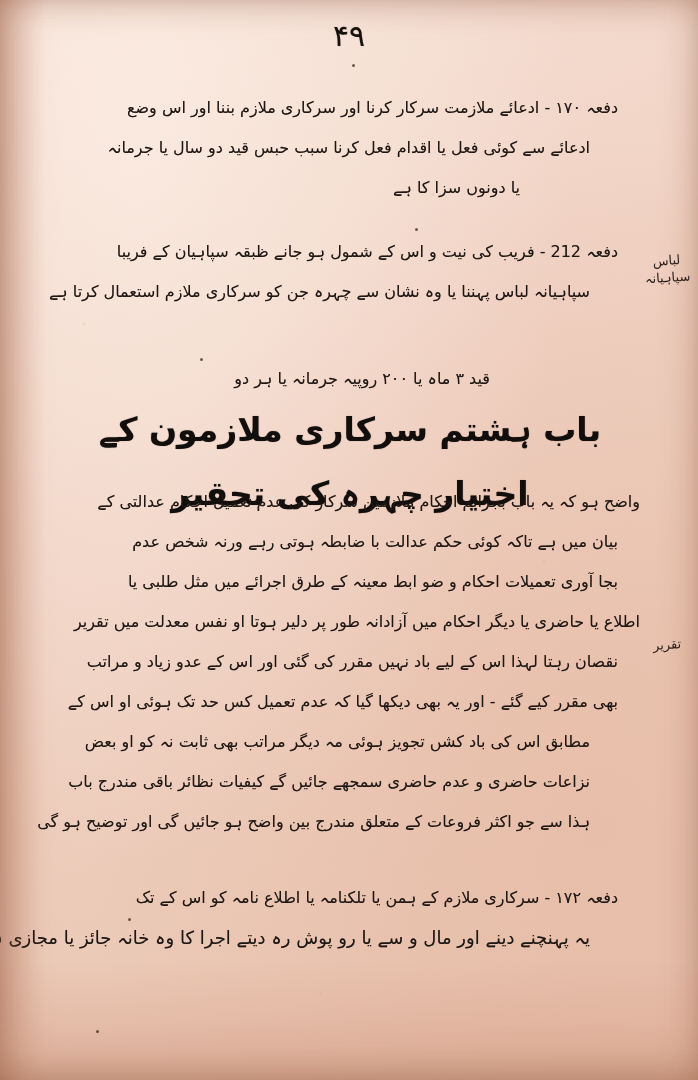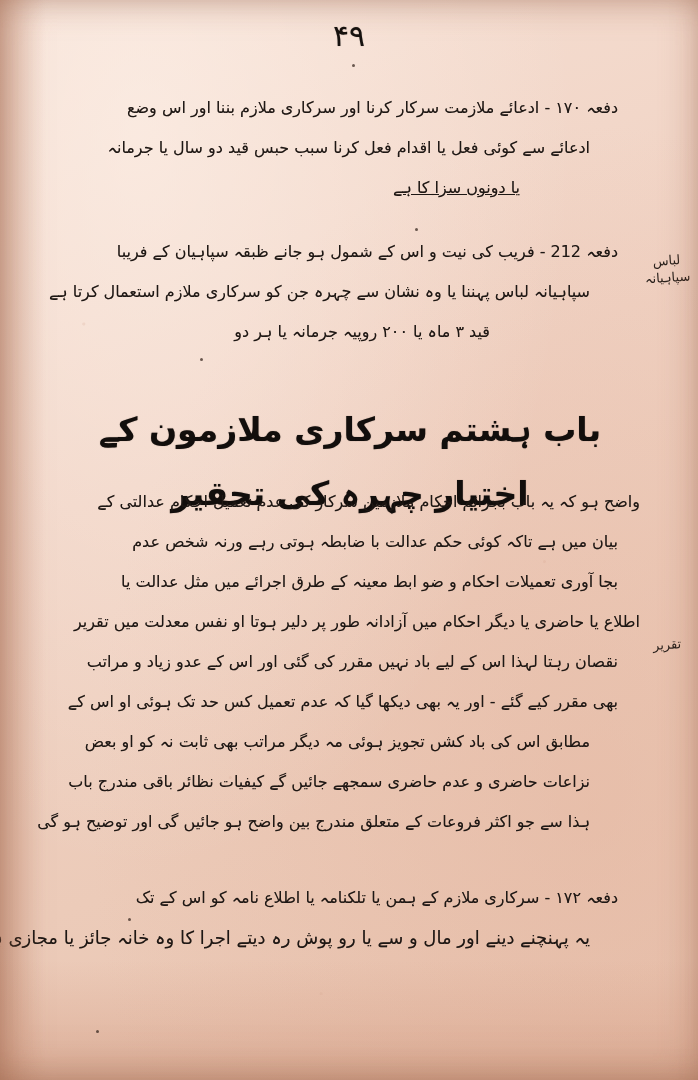--- a/index.html
+++ b/index.html
@@ -92,22 +92,22 @@
   .line {
     display: block;
     font-size: 16px;
     line-height: 40px;
     color: #1d1714;
     white-space: nowrap;
     text-shadow: 0 0 0.6px rgba(40,20,10,0.35);
   }
   .line.ind-1 { padding-right: 22px; }
   .line.ind-2 { padding-right: 50px; }
-  .line.ind-4 { padding-right: 120px; text-decoration: underline; }
-  .line.ind-5 { padding-right: 150px; }
+  .line.ind-4 { padding-right: 120px; }
+  .line.ind-5 { padding-right: 150px; margin-top: 47px; }
   .line.small { font-size: 18px; }
 
   .heading {
     display: block;
     text-align: center;
     font-size: 33px;
     line-height: 64px;
     font-weight: bold;
     color: #120e0c;
     letter-spacing: 1px;
@@ -158,21 +158,21 @@
       <span class="line ind-5">قید ۳ ماہ یا ۲۰۰ روپیہ جرمانہ یا ہر دو</span>
     </div>
 
     <div class="body-block" style="top:398px;">
       <span class="heading">باب ہشتم سرکاری ملازمون کے اختیار چہرہ کی تحقیر</span>
     </div>
 
     <div class="body-block" style="top:482px;">
       <span class="line">واضح ہو کہ یہ باب بجرائم احکام ملازمین سرکار کی عدم تعمیل احکام عدالتی کے</span>
       <span class="line ind-1">بیان میں ہے تاکہ کوئی حکم عدالت با ضابطہ ہوتی رہے ورنہ شخص عدم</span>
-      <span class="line ind-1">بجا آوری تعمیلات احکام و ضو ابط معینہ کے طرق اجرائے میں مثل عدالت یا</span>
+      <span class="line ind-1">بجا آوری تعمیلات احکام و ضو ابط معینہ کے طرق اجرائے میں مثل طلبی یا</span>
       <span class="line">اطلاع یا حاضری یا دیگر احکام میں آزادانہ طور پر دلیر ہوتا او نفس معدلت میں تقریر</span>
       <span class="line ind-1">نقصان رہتا لہذا اس کے لیے باد نہیں مقرر کی گئی اور اس کے عدو زیاد و مراتب</span>
       <span class="line ind-1">بھی مقرر کیے گئے - اور یہ بھی دیکھا گیا کہ عدم تعمیل کس حد تک ہوئی او اس کے</span>
       <span class="line ind-2">مطابق اس کی باد کشں تجویز ہوئی مہ دیگر مراتب بھی ثابت نہ کو او بعض</span>
       <span class="line ind-2">نزاعات حاضری و عدم حاضری سمجھے جائیں گے کیفیات نظائر باقی مندرج باب</span>
       <span class="line ind-2">ہذا سے جو اکثر فروعات کے متعلق مندرج بین واضح ہو جائیں گی اور توضیح ہو گی</span>
     </div>
 
     <div class="body-block" style="top:878px;">
       <span class="line ind-1">دفعہ ۱۷۲ - سرکاری ملازم کے ہمن یا تلکنامہ یا اطلاع نامہ کو اس کے تک</span>

